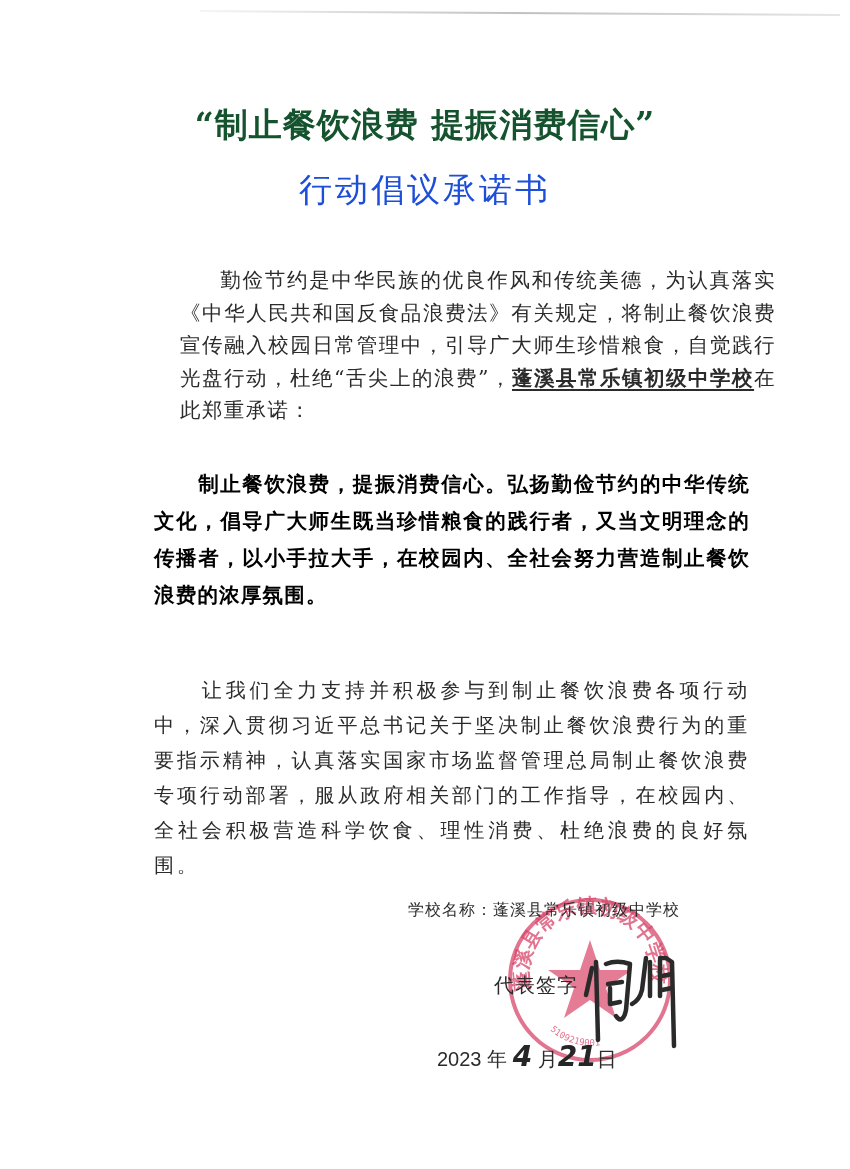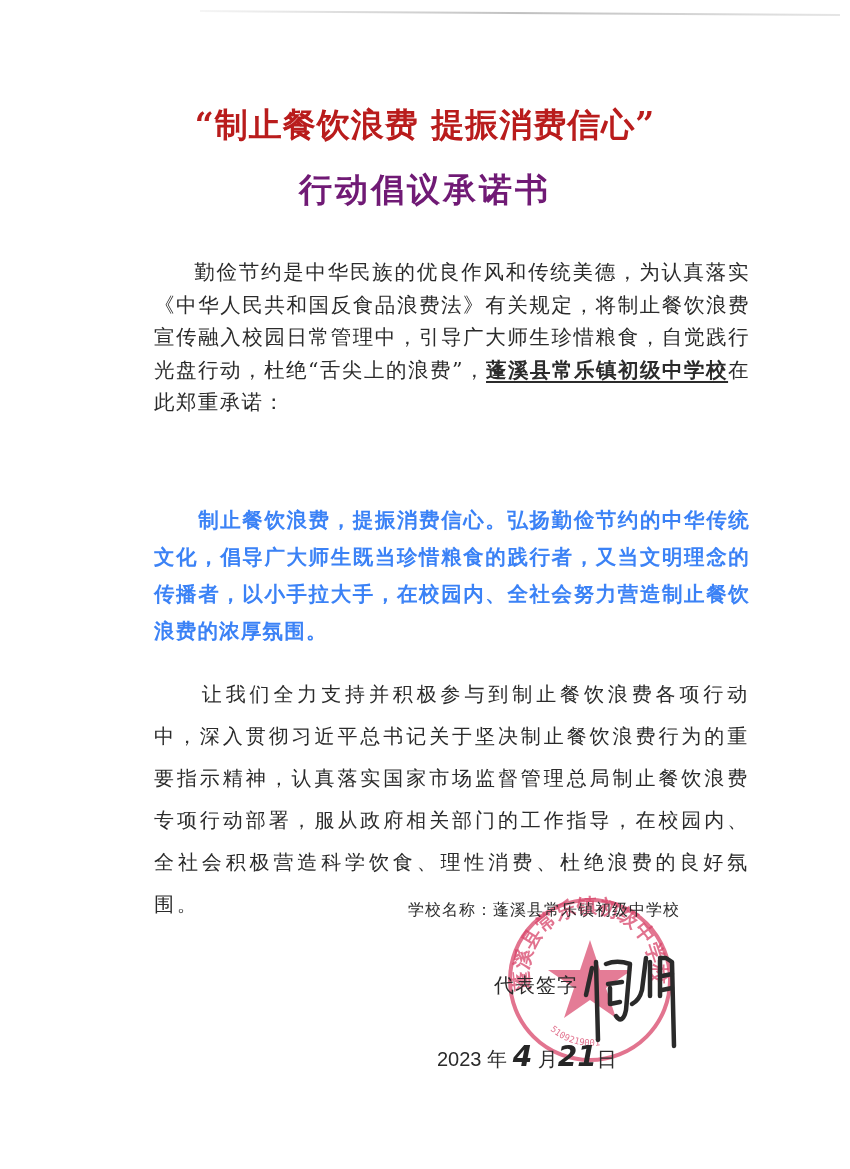--- a/index.html
+++ b/index.html
@@ -14,44 +14,44 @@
   .scan-line {
     position: absolute; left: 200px; top: 12px;
     width: 640px; height: 2px;
     background: linear-gradient(90deg, rgba(160,160,160,0.1), rgba(140,140,140,0.55), rgba(170,170,170,0.3));
     transform: rotate(0.35deg);
   }
   .title-1 {
     position: absolute; left: 0; width: 850px; top: 103px;
     text-align: center;
     font-size: 33px; font-weight: bold; letter-spacing: 1px;
-    color: #b91c1c;
+    color: #14532d;
   }
   .title-2 {
     position: absolute; left: 0; width: 850px; top: 168px;
     text-align: center;
-    font-size: 33px; font-weight: bold; letter-spacing: 3px;
-    color: #701a75;
+    font-size: 33px; font-weight: normal; letter-spacing: 3px;
+    color: #1d4ed8;
   }
   .para {
     position: absolute; left: 154px; width: 596px;
     font-size: 20.5px; line-height: 32.5px;
     text-align: justify;
     text-align-last: left;
     letter-spacing: 1.4px;
   }
-  .p1 { top: 256px; text-indent: 0; }
+  .p1 { top: 264px; text-indent: 0; margin-left: 26px; }
   .p1 .school-underline { text-decoration: underline; font-weight: bold; text-underline-offset: 4px; }
   .p2 {
-    top: 502px;
+    top: 466px;
     font-family: "DejaVu Sans", "Liberation Sans", sans-serif;
     font-weight: bold; font-size: 20.5px; line-height: 37px;
-    letter-spacing: 1.2px; color: #3b82f6;
+    letter-spacing: 1.2px; color: #000000;
   }
-  .p3 { top: 673px; line-height: 42px; letter-spacing: 2.8px; font-size: 20px; }
+  .p3 { top: 673px; line-height: 35px; letter-spacing: 2.8px; font-size: 20px; }
   .sign-school {
     position: absolute; left: 408px; top: 900px;
     font-size: 16px; letter-spacing: 1px; text-align: right;
   }
   .sign-rep {
     position: absolute; left: 494px; top: 972px;
     font-size: 20px; letter-spacing: 1px;
   }
   .sign-date {
     position: absolute; left: 437px; top: 1040px;

